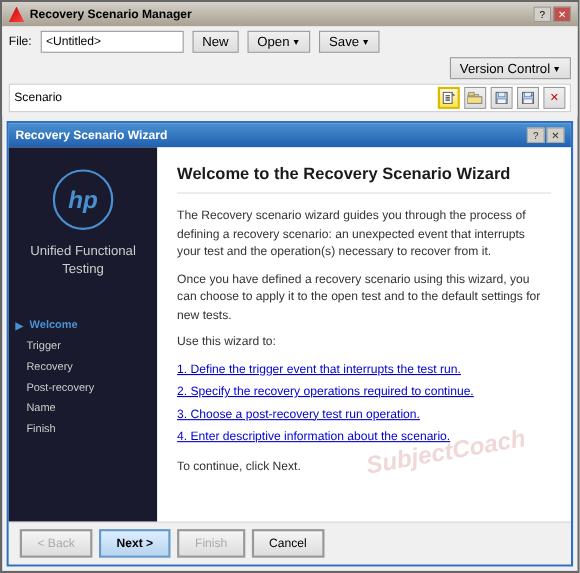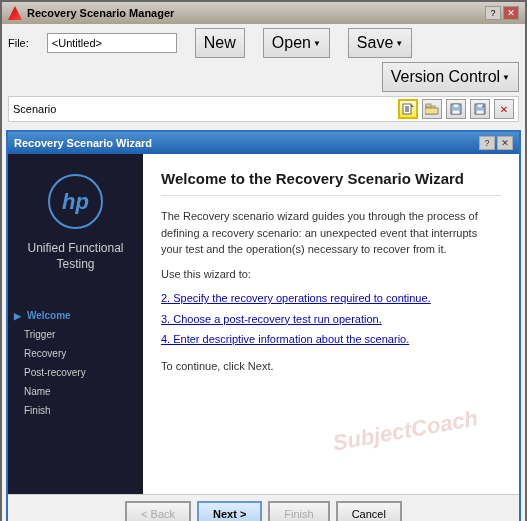--- a/index.html
+++ b/index.html
@@ -55,39 +55,39 @@
     .win-btn-close { background: #c0504d; color: white; }
 
     
     .toolbar-area {
       background: #f0f0f0;
       padding: 4px 6px;
     }
     .file-row {
       display: flex;
       align-items: center;
-      gap: 18px;
+      gap: 8px;
       margin-bottom: 4px;
     }
     .file-label { font-size: 11px; }
     .file-input {
       border: 1px solid #999;
       background: white;
       padding: 1px 4px;
       font-size: 11px;
       width: 130px;
       height: 20px;
     }
     .toolbar-btn {
       border: 1px solid #999;
       background: linear-gradient(to bottom, #f0f0f0, #ddd);
       padding: 1px 8px;
-      font-size: 16px;
+      font-size: 12px;
       cursor: pointer;
-      height: 30px;
+      height: 20px;
       display: flex;
       align-items: center;
       gap: 2px;
     }
     .toolbar-btn-arrow::after {
       content: '▼';
       font-size: 8px;
     }
     .version-row {
       display: flex;
@@ -263,21 +263,21 @@
       transform: rotate(-10deg);
       pointer-events: none;
     }
 
     
     .wizard-footer {
       border-top: 1px solid #ccc;
       background: #f0f0f0;
       padding: 6px 10px;
       display: flex;
-      justify-content: center;
+      justify-content: flex-start;
       gap: 6px;
     }
     .footer-btn {
       border: 2px solid #999;
       background: linear-gradient(to bottom, #f5f5f5, #ddd);
       padding: 3px 14px;
       font-size: 11px;
       cursor: pointer;
       min-width: 60px;
       height: 26px;
@@ -388,22 +388,24 @@
           <div class="nav-item">Post-recovery</div>
           <div class="nav-item">Name</div>
           <div class="nav-item">Finish</div>
         </div>
       </div>
 
       <div class="right-panel" style="position:relative;">
         <div class="wizard-title">Welcome to the Recovery Scenario Wizard</div>
         <div class="wizard-content">
           <p>The Recovery scenario wizard guides you through the process of defining a recovery scenario: an unexpected event that interrupts your test and the operation(s) necessary to recover from it.</p>
+          <p>Once you have defined a recovery scenario using this wizard, you can choose to apply it to the open test and to the default settings for new tests.</p>
           <p>Use this wizard to:</p>
           <div class="steps">
+            <div class="step">1. Define the trigger event that interrupts the test run.</div>
             <div class="step">2. Specify the recovery operations required to continue.</div>
             <div class="step">3. Choose a post-recovery test run operation.</div>
             <div class="step">4. Enter descriptive information about the scenario.</div>
           </div>
           <p style="margin-top:10px;">To continue, click Next.</p>
         </div>
         <div class="watermark">SubjectCoach</div>
       </div>
     </div>
 

